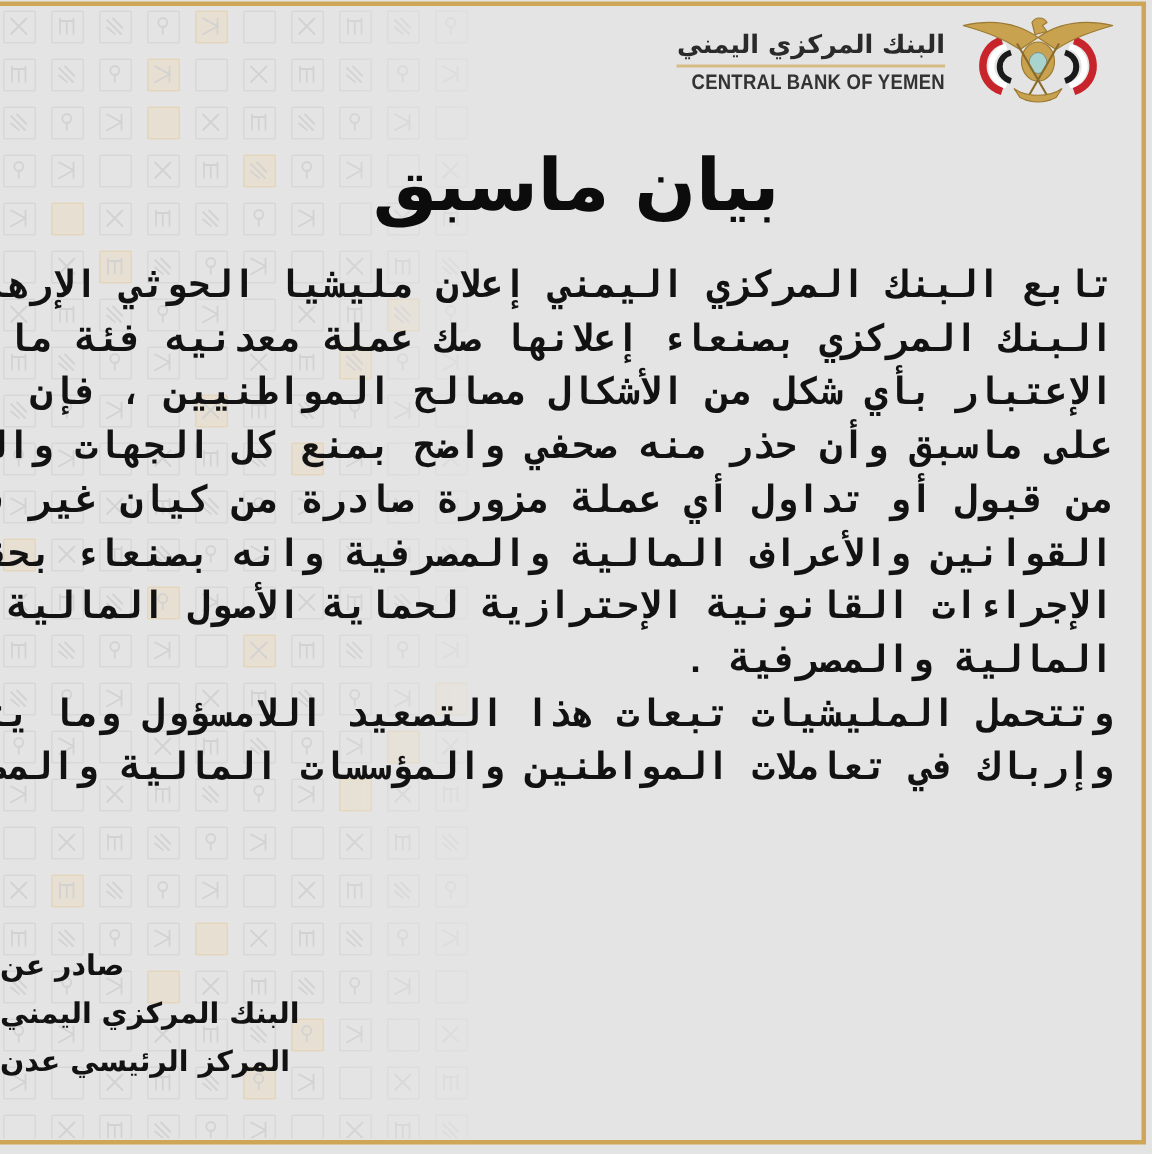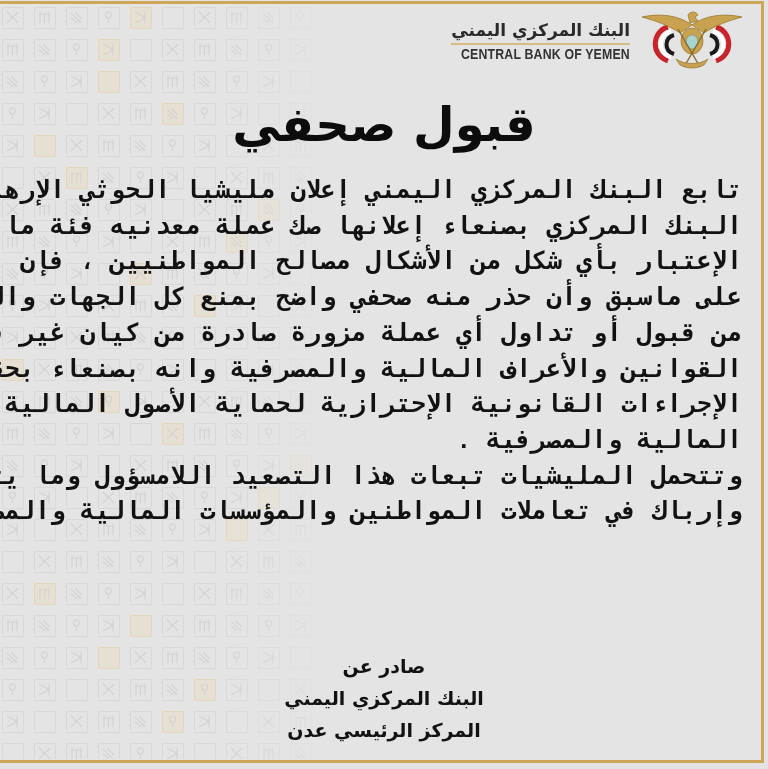--- a/index.html
+++ b/index.html
@@ -67,21 +67,21 @@
     .body-text {
       position: absolute; left: 22px; width: 720px; top: 174px;
       direction: rtl; text-align: justify; text-align-last: right;
       font-family: Liberation Mono, monospace; font-weight: bold;
       font-size: 25px; line-height: 35.7px; color: #121212;
     }
     .body-text p { margin: 0; }
     .body-line { display: block; white-space: nowrap; text-align: right; }
 
     .signature {
-      position: absolute; left: 0; right: 0; top: 650px; text-align: center;
+      position: absolute; left: 0; right: 0; top: 628px; text-align: left;
       direction: rtl;
       font-family: "DejaVu Sans", sans-serif; font-weight: bold;
       font-size: 19px; line-height: 32px; color: #121212;
     }
     .signature div { display: block; }
   </style>
 </head>
 <body>
 
 <div class="page">
@@ -1194,21 +1194,21 @@
       <ellipse cx="54" cy="32" rx="11" ry="13" fill="#c9a24f" stroke="#9b7a32" stroke-width="0.8"></ellipse>
       <ellipse cx="54" cy="33" rx="6" ry="7" fill="#a8d3cf" stroke="#6d8b86" stroke-width="0.6"></ellipse>
 
       <line x1="40" y1="20" x2="62" y2="58" stroke="#8a6a2a" stroke-width="1.4"></line>
       <line x1="68" y1="20" x2="46" y2="58" stroke="#8a6a2a" stroke-width="1.4"></line>
 
       <path d="M38 50 C46 56 62 56 70 50 L66 56 C58 60 50 60 42 56 Z" fill="#c9a24f" stroke="#9b7a32" stroke-width="0.8"></path>
     </svg>
   </div>
 
-  <div class="title">قبول صحفي</div>
+  <div class="title">بيان ماسبق</div>
 
   <div class="body-text">
     <p>
       <span class="body-line">تابع البنك المركزي اليمني إعلان مليشيا الحوثي الإرهابية  المستولية على فرع</span>
       <span class="body-line">البنك المركزي بصنعاء إعلانها صك عملة معدنيه فئة مائة ريال وإعلان طرحها</span>
       <span class="body-line">الإعتبار بأي شكل من الأشكال مصالح المواطنيين ، فإن البنك المركزي يؤكد</span>
       <span class="body-line">على ماسبق وأن حذر منه صحفي واضح بمنع كل الجهات والمؤسسات والأفراد</span>
       <span class="body-line">من قبول أو تداول أي عملة مزورة صادرة من كيان غير قانوني بالمخالفة لكل</span>
       <span class="body-line">القوانين والأعراف المالية والمصرفية وانه بصنعاء بحقه القانوني في إتخاذ</span>
       <span class="body-line">الإجراءات القانونية الإحترازية لحماية الأصول المالية للمواطنين والمؤسسات</span>

